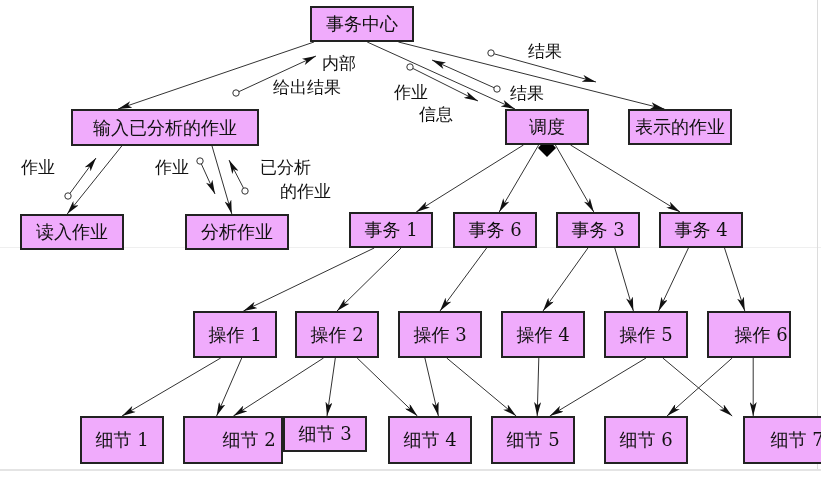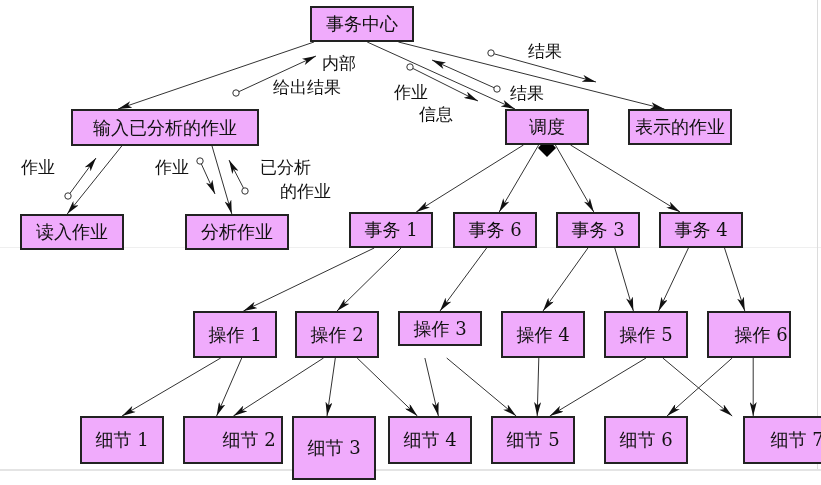--- a/index.html
+++ b/index.html
@@ -84,28 +84,28 @@
 <div class="box" style="left:20px;top:214px;width:104px;height:36px;">读入作业</div>
 <div class="box" style="left:185px;top:214px;width:104px;height:36px;">分析作业</div>
 
 <div class="box serif" style="left:349px;top:212px;width:84px;height:36px;">事务 1</div>
 <div class="box serif" style="left:453px;top:212px;width:84px;height:36px;">事务 6</div>
 <div class="box serif" style="left:556px;top:212px;width:84px;height:36px;">事务 3</div>
 <div class="box serif" style="left:659px;top:212px;width:84px;height:36px;">事务 4</div>
 
 <div class="box serif" style="left:193px;top:311px;width:84px;height:47px;">操作 1</div>
 <div class="box serif" style="left:295px;top:311px;width:84px;height:47px;">操作 2</div>
-<div class="box serif" style="left:398px;top:311px;width:84px;height:35px;">操作 3</div>
+<div class="box serif" style="left:398px;top:311px;width:84px;height:47px;">操作 3</div>
 <div class="box serif" style="left:501px;top:311px;width:84px;height:47px;">操作 4</div>
 <div class="box serif" style="left:604px;top:311px;width:84px;height:47px;">操作 5</div>
 <div class="box serif" style="left:707px;top:311px;width:84px;height:47px;padding-left:24px;">操作 6</div>
 
 <div class="box serif" style="left:80px;top:416px;width:84px;height:48px;">细节 1</div>
 <div class="box serif" style="left:183px;top:416px;width:100px;height:48px;padding-left:32px;">细节 2</div>
-<div class="box serif" style="left:292px;top:416px;width:84px;height:64px;">细节 3</div>
+<div class="box serif" style="left:283px;top:416px;width:84px;height:36px;">细节 3</div>
 <div class="box serif" style="left:388px;top:416px;width:84px;height:48px;">细节 4</div>
 <div class="box serif" style="left:491px;top:416px;width:84px;height:48px;">细节 5</div>
 <div class="box serif" style="left:604px;top:416px;width:84px;height:48px;">细节 6</div>
 <div class="box serif" style="left:707px;top:416px;width:108px;height:48px;margin-left:36px;">细节 7</div>
 
 <div class="label" style="left:322px;top:52px;">内部</div>
 <div class="label" style="left:273px;top:76px;">给出结果</div>
 <div class="label" style="left:394px;top:81px;">作业</div>
 <div class="label" style="left:419px;top:103px;">信息</div>
 <div class="label" style="left:510px;top:82px;">结果</div>

